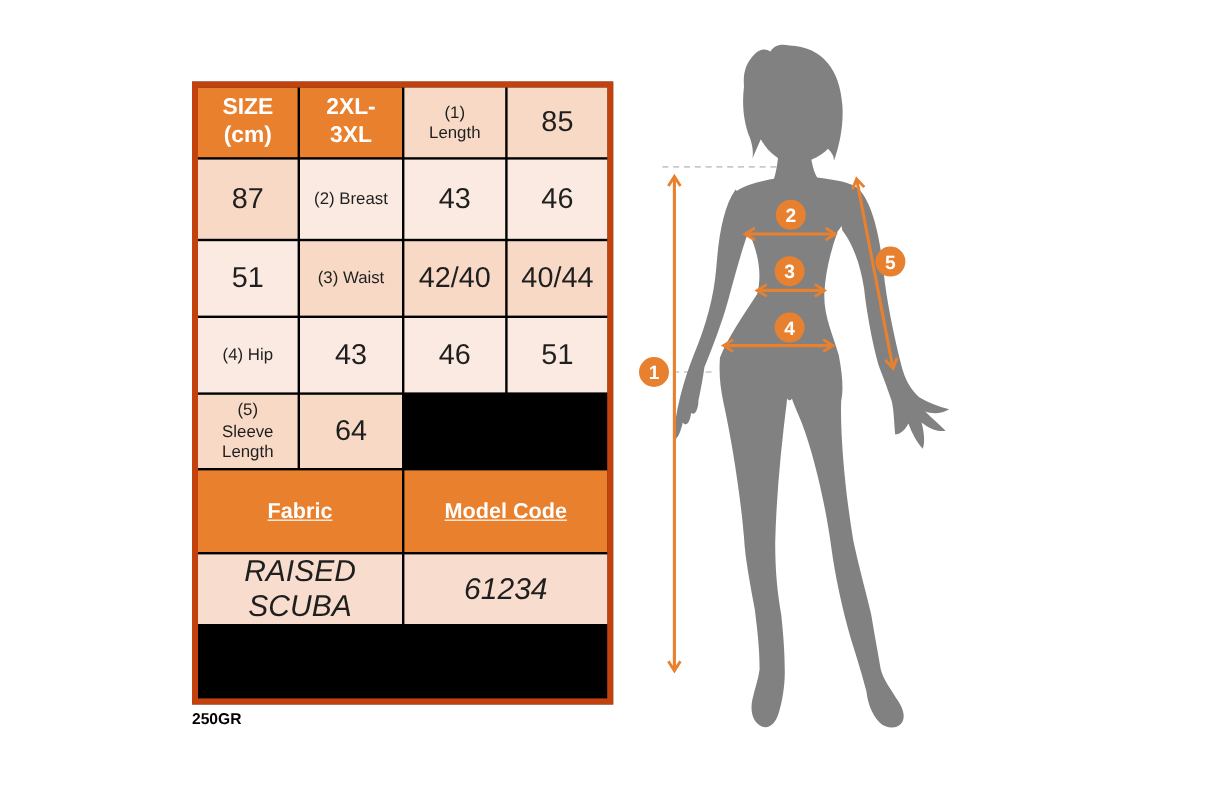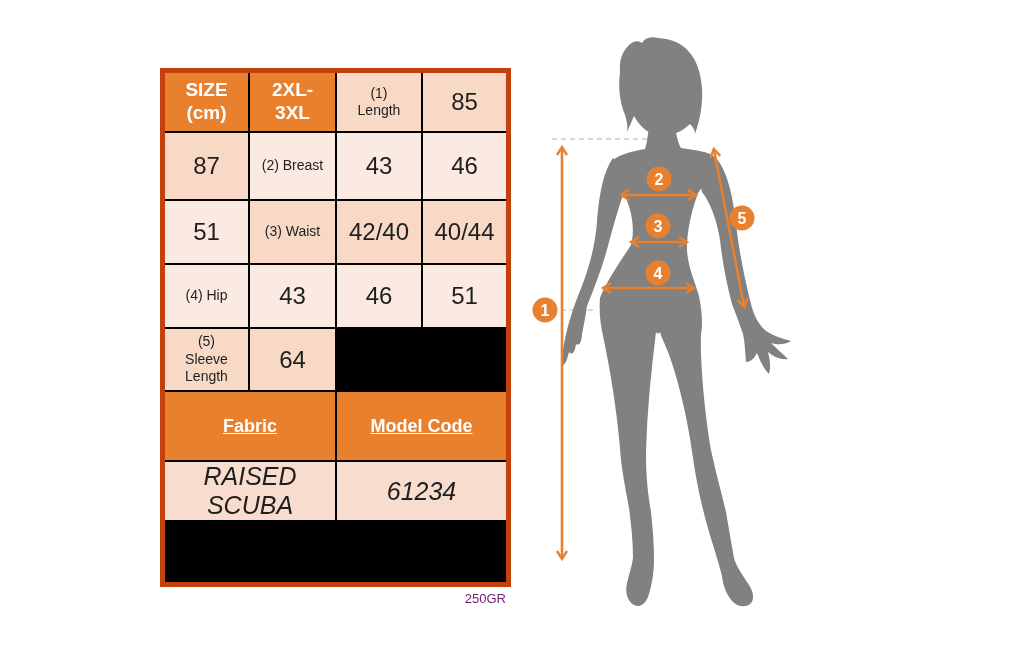--- a/index.html
+++ b/index.html
@@ -31,21 +31,21 @@
   .band-light{background:#FBEAE2;}
   .cell.foot-head{
     background:#E8802E;color:#ffffff;font-weight:bold;font-size:18px;text-decoration:underline;
   }
   .cell.foot-val{background:#F8DDCE;font-size:25px;font-style:italic;}
   .span2a{grid-column:1 / span 2;}
   .span2b{grid-column:3 / span 2;}
   
   .weight-note{
     position:absolute;left:160px;top:591px;width:346px;
-    text-align:right;font-size:13px;font-weight:400;color:#701a75;
+    text-align:left;font-size:13px;font-weight:700;color:#000000;
   }
   
   .figure-svg{position:absolute;left:520px;top:20px;}
   .sil{fill:#818181;}
   .arrow{stroke:#E8812F;stroke-width:2.6;fill:none;}
   .guide{stroke:#C9C9C9;stroke-width:1.4;stroke-dasharray:5 4;fill:none;}
   .badge{fill:#E8812F;}
   .badge-num{
     fill:#ffffff;font-family:"Liberation Sans",sans-serif;
     font-size:16px;font-weight:bold;text-anchor:middle;

